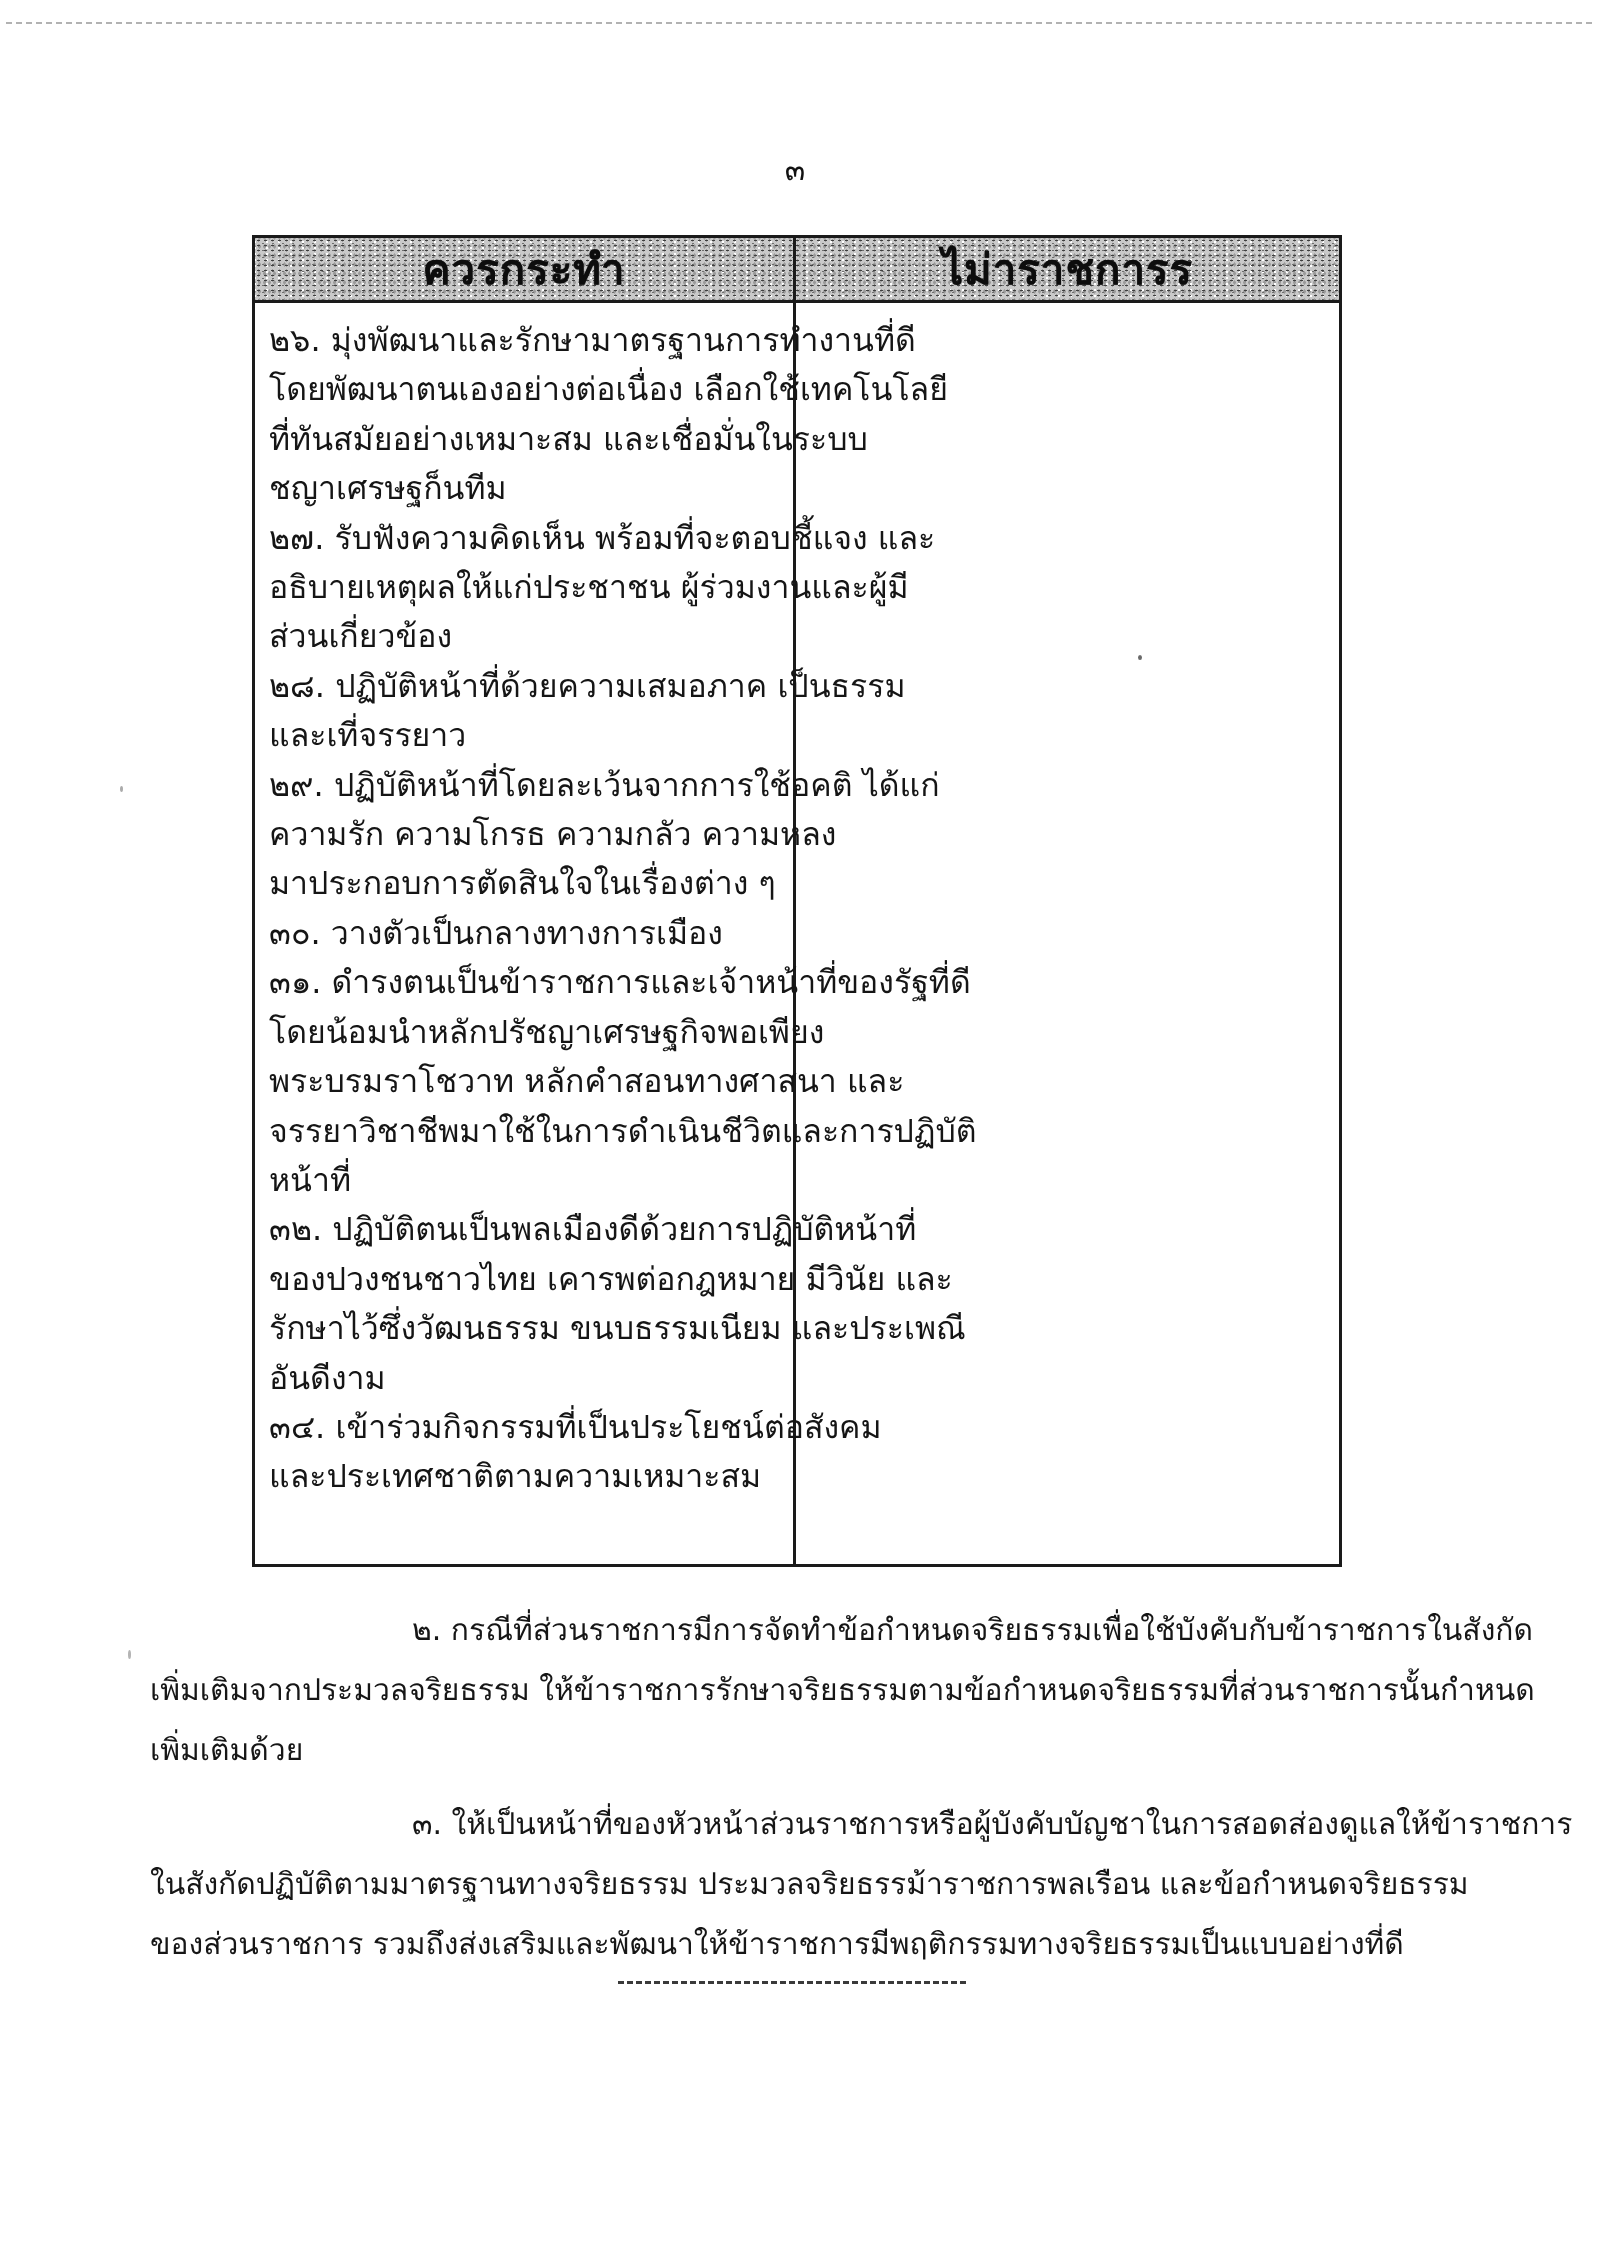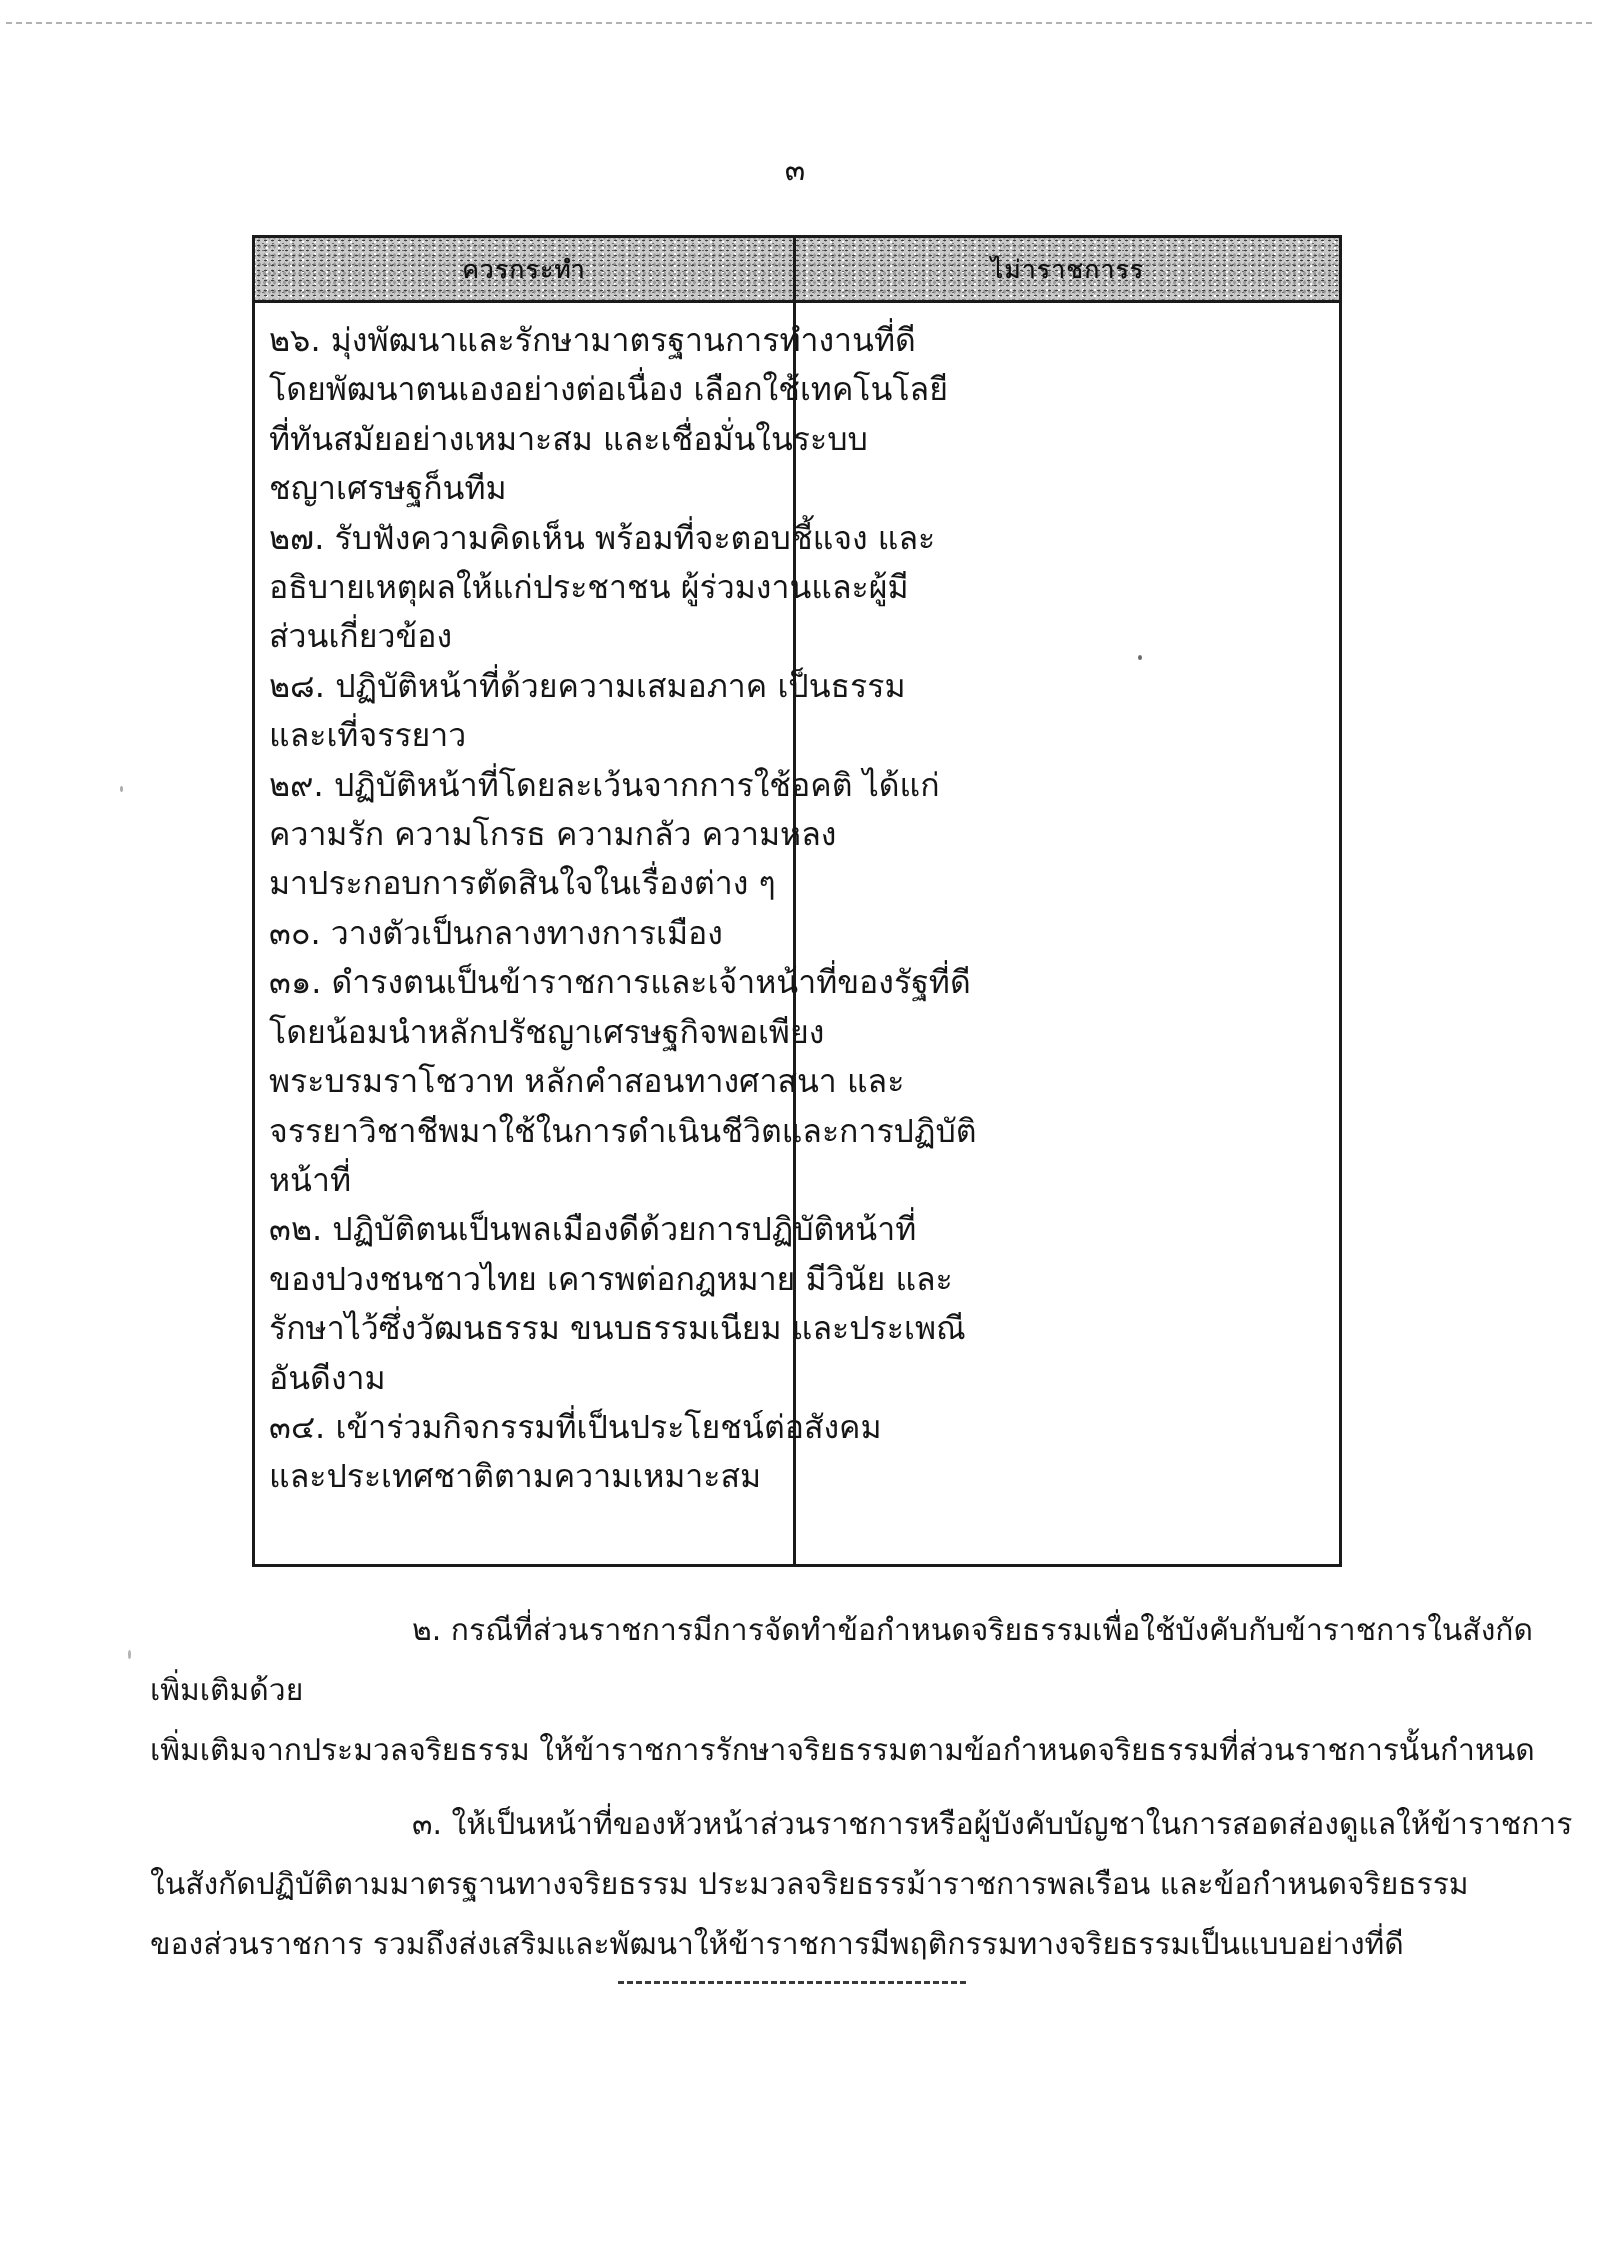--- a/index.html
+++ b/index.html
@@ -28,21 +28,21 @@
     background-image:
       radial-gradient(#3f3f3f 1px, transparent 1.6px),
       radial-gradient(#6f6f6f 1px, transparent 1.5px),
       radial-gradient(#ffffff 1.3px, transparent 1.8px),
       radial-gradient(#9a9a9a 1px, transparent 1.4px);
     background-size:7px 5px,10px 7px,12px 6px,5px 9px;
     background-position:0 0,3px 2px,6px 1px,2px 4px;
   }
   .th{
     display:flex;align-items:center;justify-content:center;
-    font-size:25px;font-weight:normal;color:#0d0d0d;
+    font-size:42px;font-weight:bold;color:#0d0d0d;
     text-shadow:0 0 1px #333;letter-spacing:1px;box-sizing:border-box;
   }
   .th-left{width:541px;border-right:3px solid #1a1a1a;}
   .th-right{flex:1;}
   .tbody{display:flex;height:1264px;box-sizing:border-box;}
   .td-left{
     width:541px;border-right:3px solid #1a1a1a;box-sizing:border-box;
     padding:13px 10px 0 14px;
   }
   .td-right{flex:1;position:relative;}
@@ -105,22 +105,22 @@
       <div class="cell-line">๓๔. เข้าร่วมกิจกรรมที่เป็นประโยชน์ต่อสังคม</div>
       <div class="cell-line">และประเทศชาติตามความเหมาะสม</div>
     </div>
     <div class="td-right"></div>
   </div>
 </div>
 
 <div class="paragraphs">
   <div class="para">
     <div class="para-line indent">๒. กรณีที่ส่วนราชการมีการจัดทำข้อกำหนดจริยธรรมเพื่อใช้บังคับกับข้าราชการในสังกัด</div>
+    <div class="para-line">เพิ่มเติมจากประมวลจริยธรรม ให้ข้าราชการรักษาจริยธรรมตามข้อกำหนดจริยธรรมที่ส่วนราชการนั้นกำหนด</div>
     <div class="para-line">เพิ่มเติมด้วย</div>
-    <div class="para-line">เพิ่มเติมจากประมวลจริยธรรม ให้ข้าราชการรักษาจริยธรรมตามข้อกำหนดจริยธรรมที่ส่วนราชการนั้นกำหนด</div>
   </div>
   <div class="para">
     <div class="para-line indent">๓. ให้เป็นหน้าที่ของหัวหน้าส่วนราชการหรือผู้บังคับบัญชาในการสอดส่องดูแลให้ข้าราชการ</div>
     <div class="para-line">ในสังกัดปฏิบัติตามมาตรฐานทางจริยธรรม ประมวลจริยธรรม้าราชการพลเรือน และข้อกำหนดจริยธรรม</div>
     <div class="para-line">ของส่วนราชการ รวมถึงส่งเสริมและพัฒนาให้ข้าราชการมีพฤติกรรมทางจริยธรรมเป็นแบบอย่างที่ดี</div>
   </div>
 </div>
 
 <div class="end-rule"></div>
 

